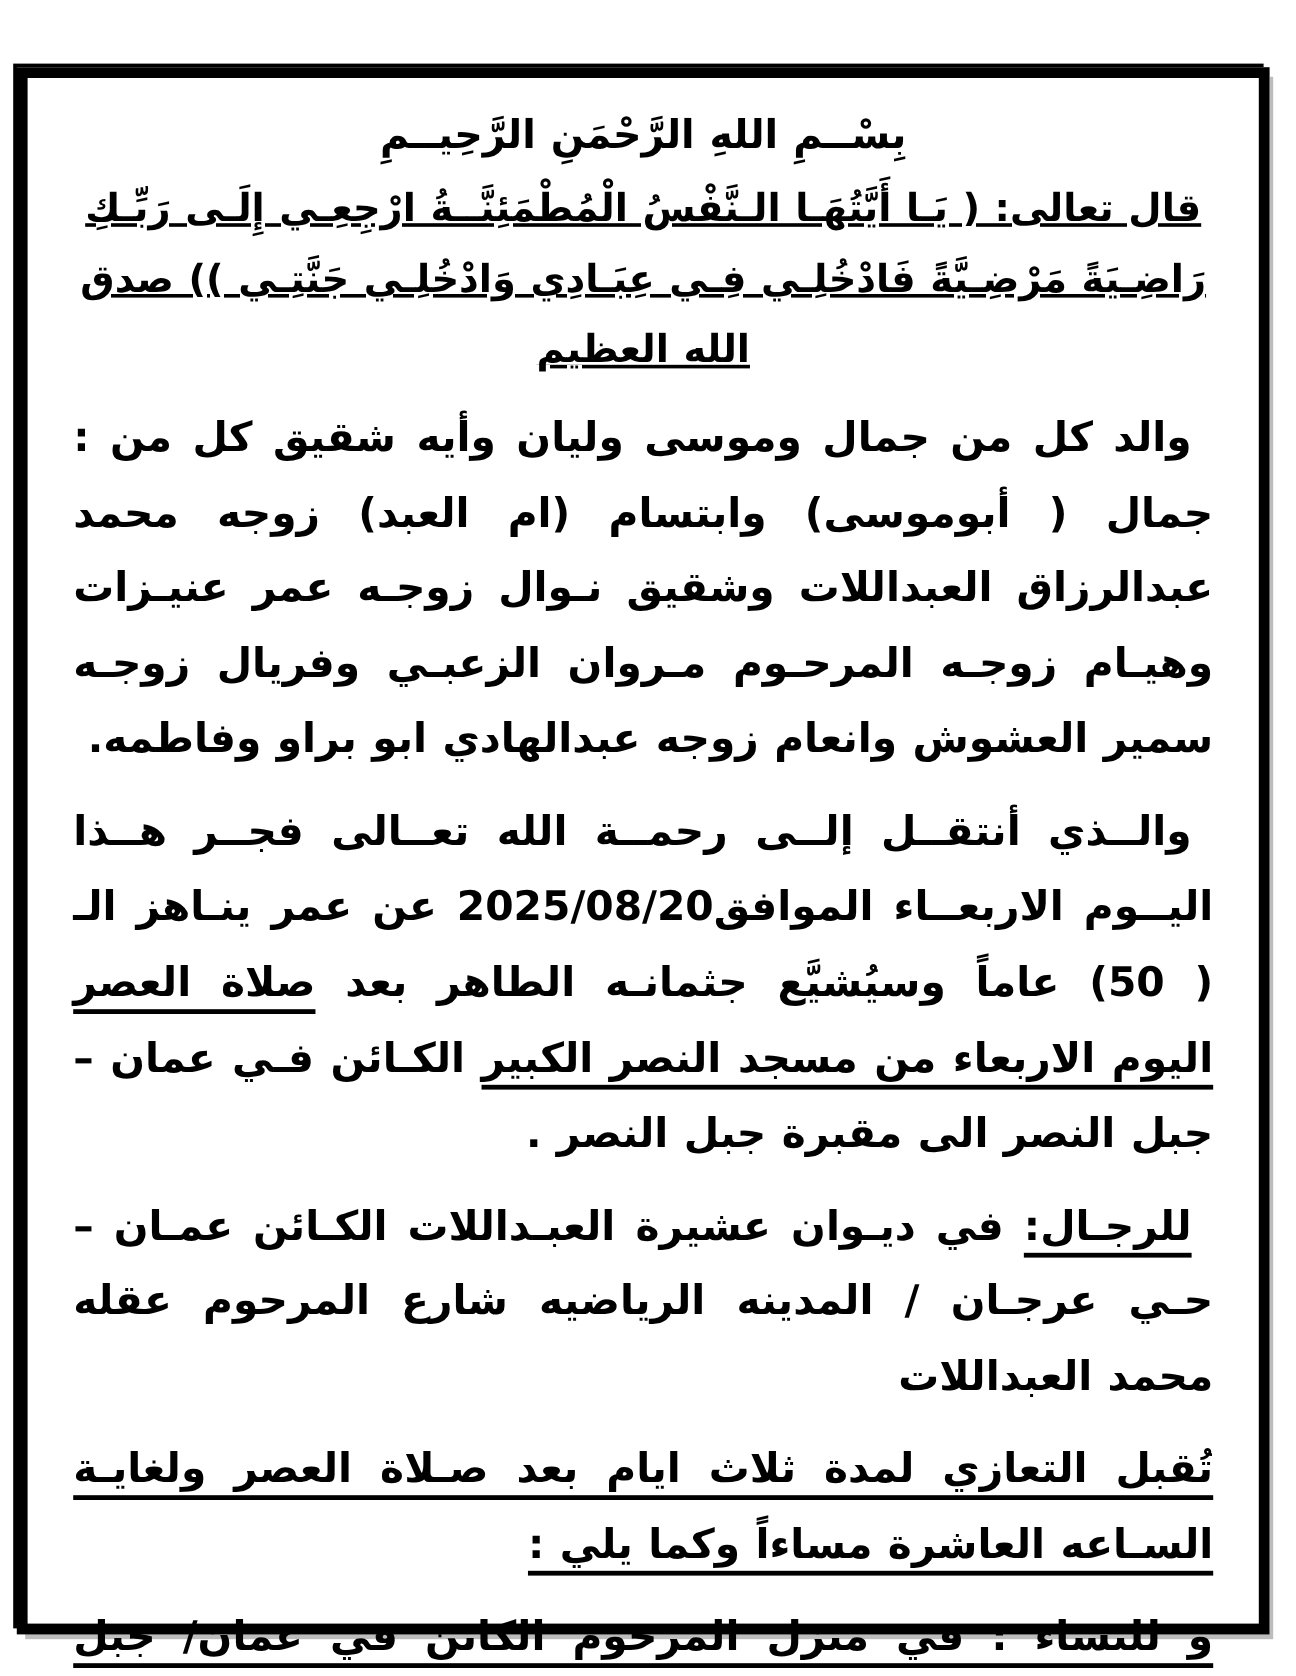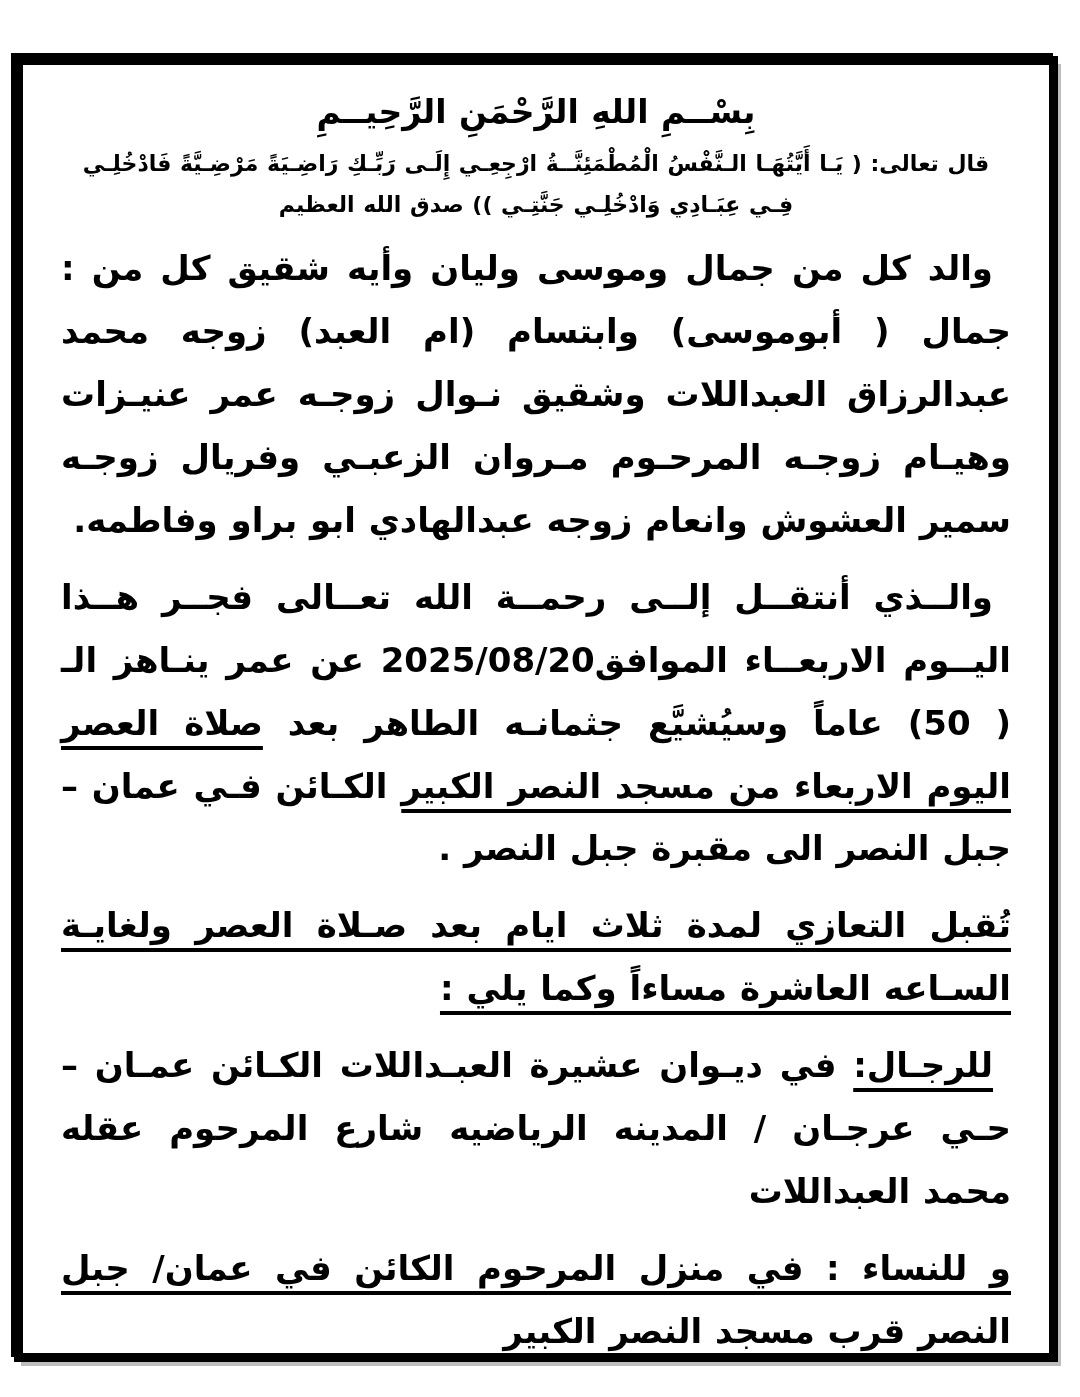--- a/index.html
+++ b/index.html
@@ -43,38 +43,38 @@
     text-decoration: underline;
     text-decoration-thickness: 4px;
     text-underline-offset: 11px;
   }
   .basmala {
     text-align: center;
     font-size: 33px;
     margin-bottom: 2px;
     letter-spacing: 0px;
   }
-  .verse { font-size: 22px; margin-bottom: 12px; }
+  .verse { font-size: 32px; margin-bottom: 12px; text-decoration: underline; }
   .announce { font-size: 31px; margin-bottom: 16px; }
 </style>
 </head>
 <body>
 
 <div class="page">
   <div class="frame">
 
     <p class="basmala">بِسْــمِ اللهِ الرَّحْمَنِ الرَّحِيــمِ</p>
 
     <p class="verse center">قال تعالى: ( يَـا أَيَّتُهَـا الـنَّفْسُ الْمُطْمَئِنَّــةُ ارْجِعِـي إِلَـى رَبِّـكِ رَاضِـيَةً مَرْضِـيَّةً فَادْخُلِـي فِـي عِبَـادِي وَادْخُلِـي جَنَّتِـي )) صدق الله العظيم</p>
 
 
     <p class="just indent">والد كل من جمال وموسى وليان وأيه شقيق كل من  : جمال ( أبوموسى) وابتسام (ام العبد) زوجه  محمد عبدالرزاق العبداللات وشقيق نـوال زوجـه عمر عنيـزات وهيـام زوجـه المرحـوم مـروان الزعبـي وفريال زوجـه سمير العشوش وانعام زوجه عبدالهادي ابو براو وفاطمه.</p>
 
     <p class="just indent"><span>والــذي أنتقــل إلــى رحمــة الله تعــالى فجــر هــذا اليــوم الاربعــاء الموافق2025/08/20  عن عمر ينـاهز الـ ( 50) عاماً وسيُشيَّع جثمانـه الطاهر بعد </span><span class="u">صلاة العصر اليوم الاربعاء من مسجد النصر الكبير</span><span>  الكـائن فـي عمان – جبل النصر الى مقبرة جبل النصر .</span></p>
 
+    <p class="just indent"><span class="u">للرجـال:</span><span> في ديـوان عشيرة العبـداللات الكـائن عمـان – حـي عرجـان / المدينه الرياضيه شارع المرحوم عقله محمد العبداللات</span></p>
+
     <p class="just"><span class="u">تُقبل التعازي لمدة ثلاث ايام  بعد صـلاة العصر ولغايـة السـاعه العاشرة مساءاً وكما يلي :</span></p>
-
-    <p class="just indent"><span class="u">للرجـال:</span><span> في ديـوان عشيرة العبـداللات الكـائن عمـان – حـي عرجـان / المدينه الرياضيه شارع المرحوم عقله محمد العبداللات</span></p>
 
     <p class="just"><span class="u">و للنساء  : في منزل المرحوم  الكائن في عمان/ جبل النصر قرب مسجد النصر الكبير</span></p>
 
   </div>
 </div>
 
 </body></html>

